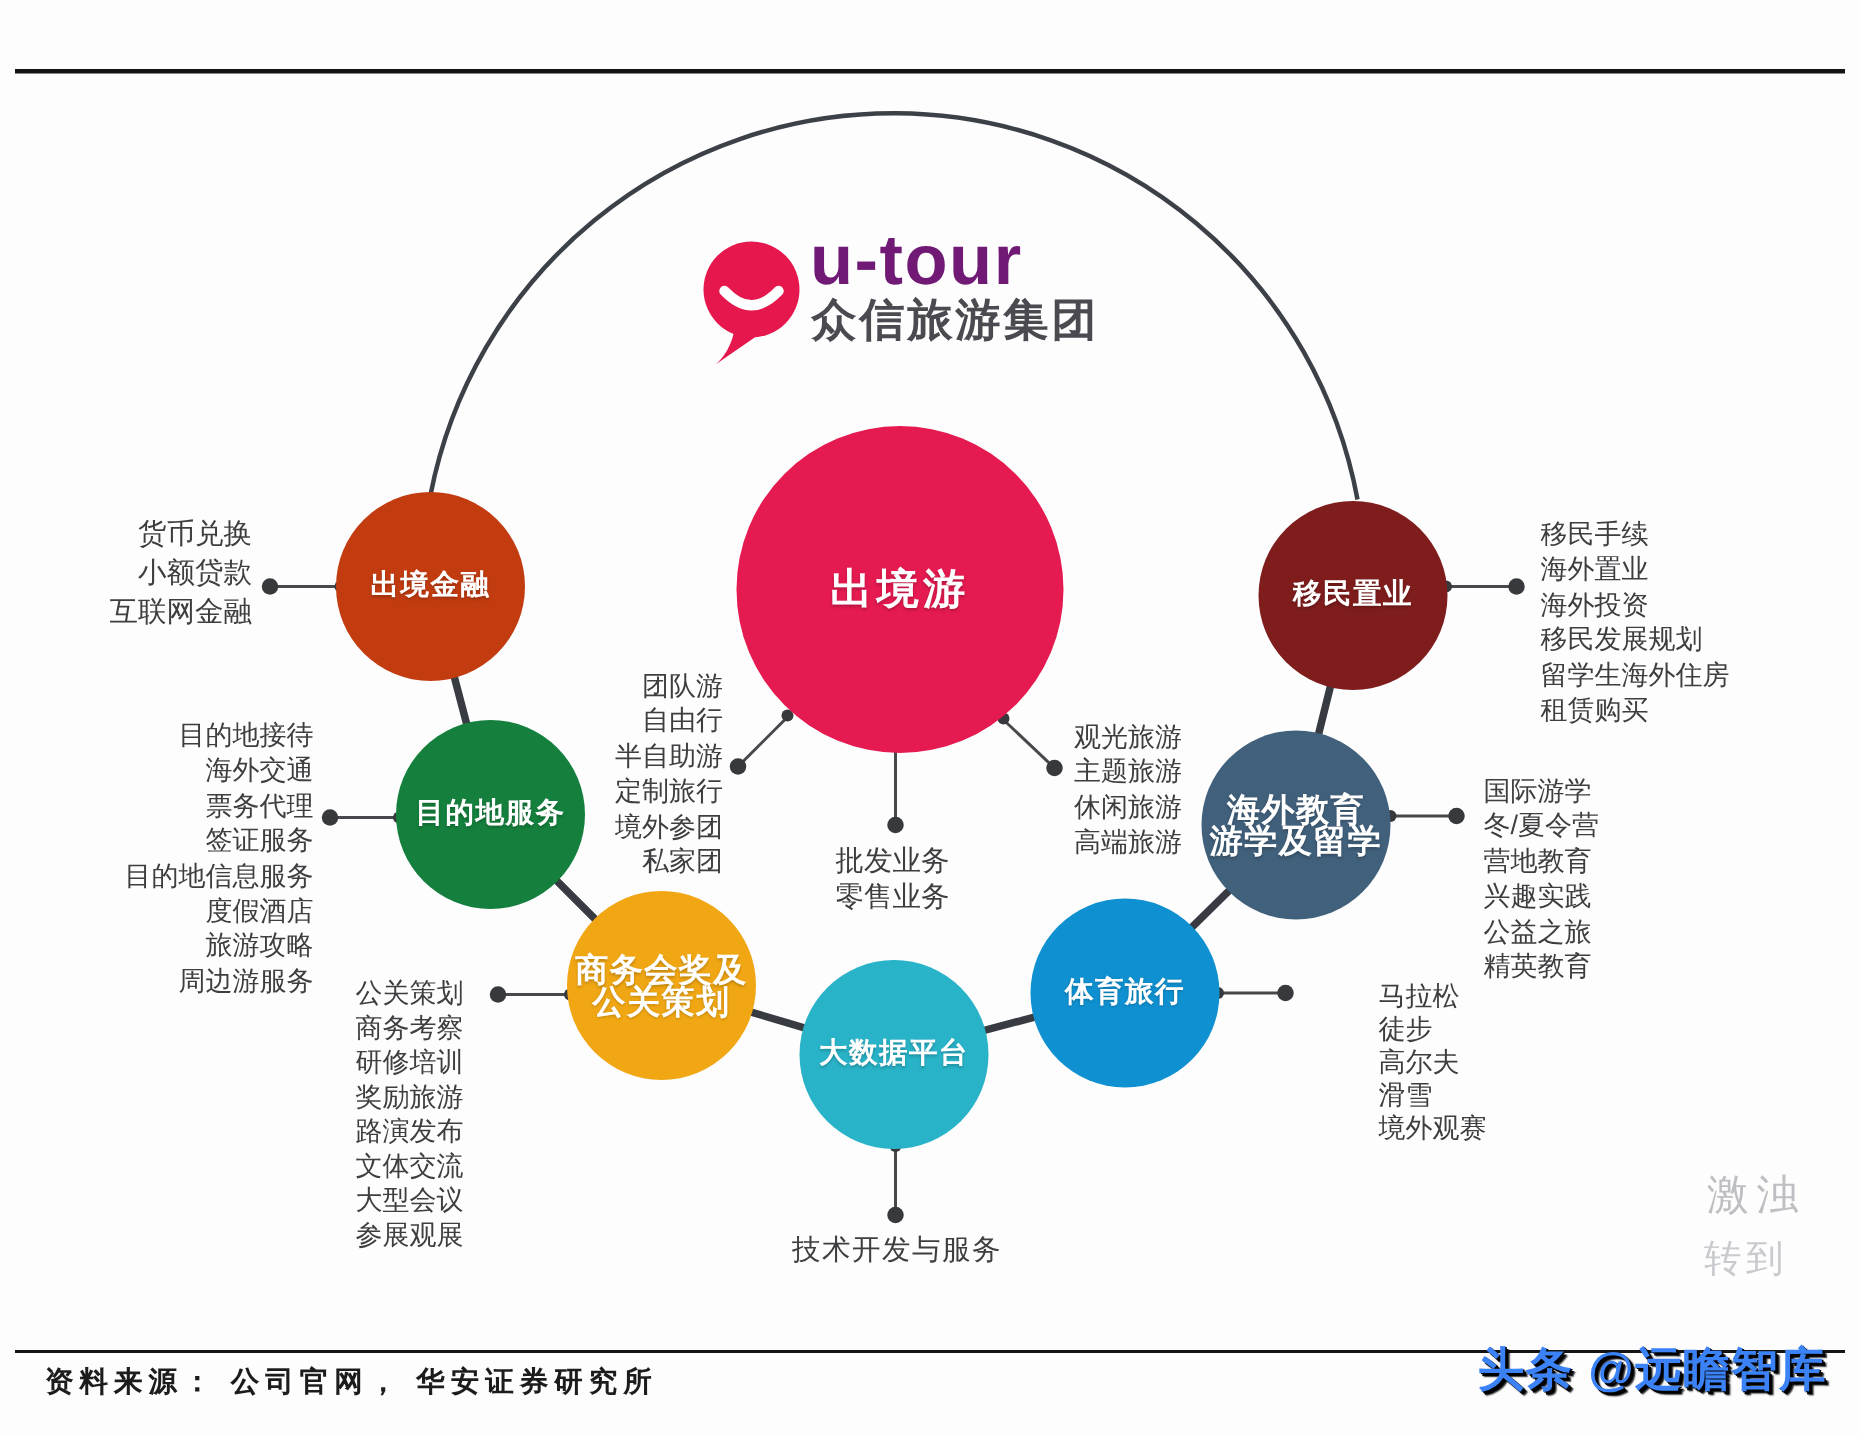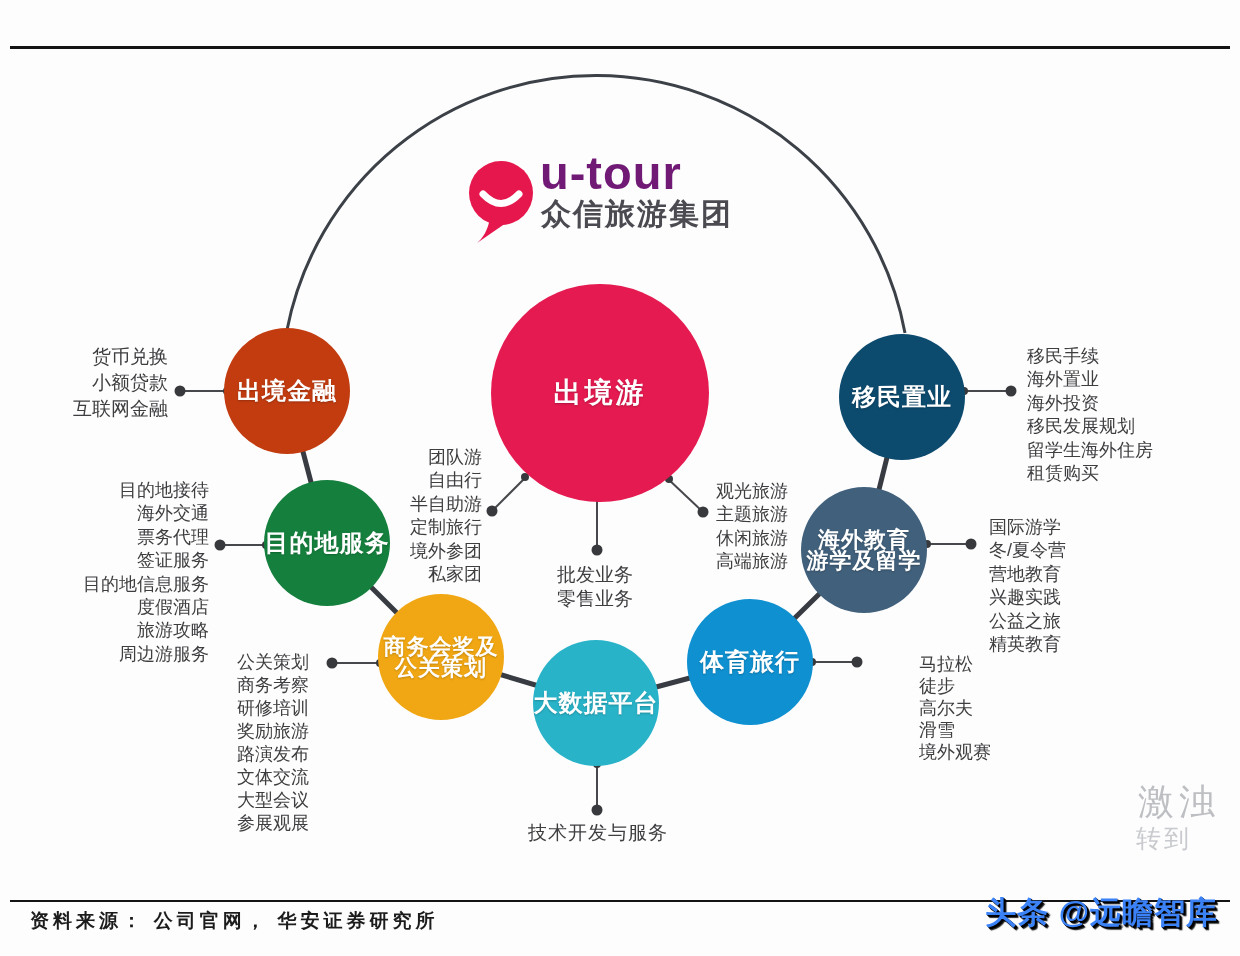--- a/index.html
+++ b/index.html
@@ -24,21 +24,21 @@
     font-size:19px;font-weight:bold;color:#1c1c1c;letter-spacing:4px;
   }
   
   .wm-toutiao{
     position:absolute;right:22px;top:892px;z-index:9;
     font-size:31px;font-weight:bold;color:#3b82f6;letter-spacing:1px;
     text-shadow:2px 2px 0 #000, 3px 3px 1px rgba(0,0,0,.85), 1px 1px 0 #000;
     white-space:nowrap;
   }
   .wm-faint{position:absolute;color:#bdbfc2;z-index:8;white-space:nowrap;}
-  .wm-faint-1{left:1138px;top:778px;font-size:36px;letter-spacing:5px;}
+  .wm-faint-1{left:1138px;top:778px;font-size:28px;letter-spacing:5px;}
   .wm-faint-2{left:1136px;top:822px;font-size:25px;letter-spacing:3px;color:#c8cacd;}
   
   .logo-bubble{position:absolute;left:468px;top:160px;}
   .logo-brand{
     position:absolute;left:540px;top:149px;
     font-size:47px;font-weight:bold;letter-spacing:1px;line-height:1;
   }
   .logo-company{
     position:absolute;left:541px;top:199px;
     font-size:30px;font-weight:bold;color:#4a4a50;letter-spacing:2px;line-height:1;
@@ -49,21 +49,21 @@
   .chain line{stroke:#383c42;stroke-width:5;stroke-linecap:round;}
   .thin line{stroke:#46484b;stroke-width:2;}
   .dots circle{fill:#37393c;}
   
   .node{
     position:absolute;z-index:2;border-radius:50%;
     display:flex;align-items:center;justify-content:center;
     color:#fff;font-weight:bold;text-align:center;
     width:126px;height:126px;
   }
-  .node-label{white-space:pre-line;letter-spacing:1px;font-size:24px;line-height:22px;
+  .node-label{white-space:pre-line;letter-spacing:1px;font-size:19px;line-height:22px;
     text-shadow:0 1px 2px rgba(0,0,0,.22);}
   .two-line .node-label{font-size:22px;line-height:21px;}
   .n-center{left:491px;top:284px;width:218px;height:218px;justify-content:center;}
   .n-center .node-label{font-size:28px;letter-spacing:3px;}
   .n-finance{left:224px;top:328px;}
   .n-destination{left:264px;top:480px;}
   .n-mice{left:378px;top:594px;}
   .n-bigdata{left:533px;top:640px;}
   .n-sports{left:687px;top:599px;}
   .n-education{left:801px;top:487px;}
@@ -161,21 +161,21 @@
   <div class="node n-bigdata" style="background: rgb(41, 179, 200);">
     <span class="node-label">大数据平台</span>
   </div>
   <div class="node n-sports" style="background: rgb(15, 144, 208);">
     <span class="node-label">体育旅行</span>
   </div>
   <div class="node n-education two-line" style="background: rgb(65, 96, 123);">
     <span class="node-label">海外教育
 游学及留学</span>
   </div>
-  <div class="node n-immigration" style="background: #0c4a6e;">
+  <div class="node n-immigration" style="background: #7f1d1d;">
     <span class="node-label">移民置业</span>
   </div>
 
   <div class="svc align-r li-finance">
       <div>货币兑换</div>
       <div>小额贷款</div>
       <div>互联网金融</div>
     </div>
   <div class="svc align-r li-destination">
       <div>目的地接待</div>

